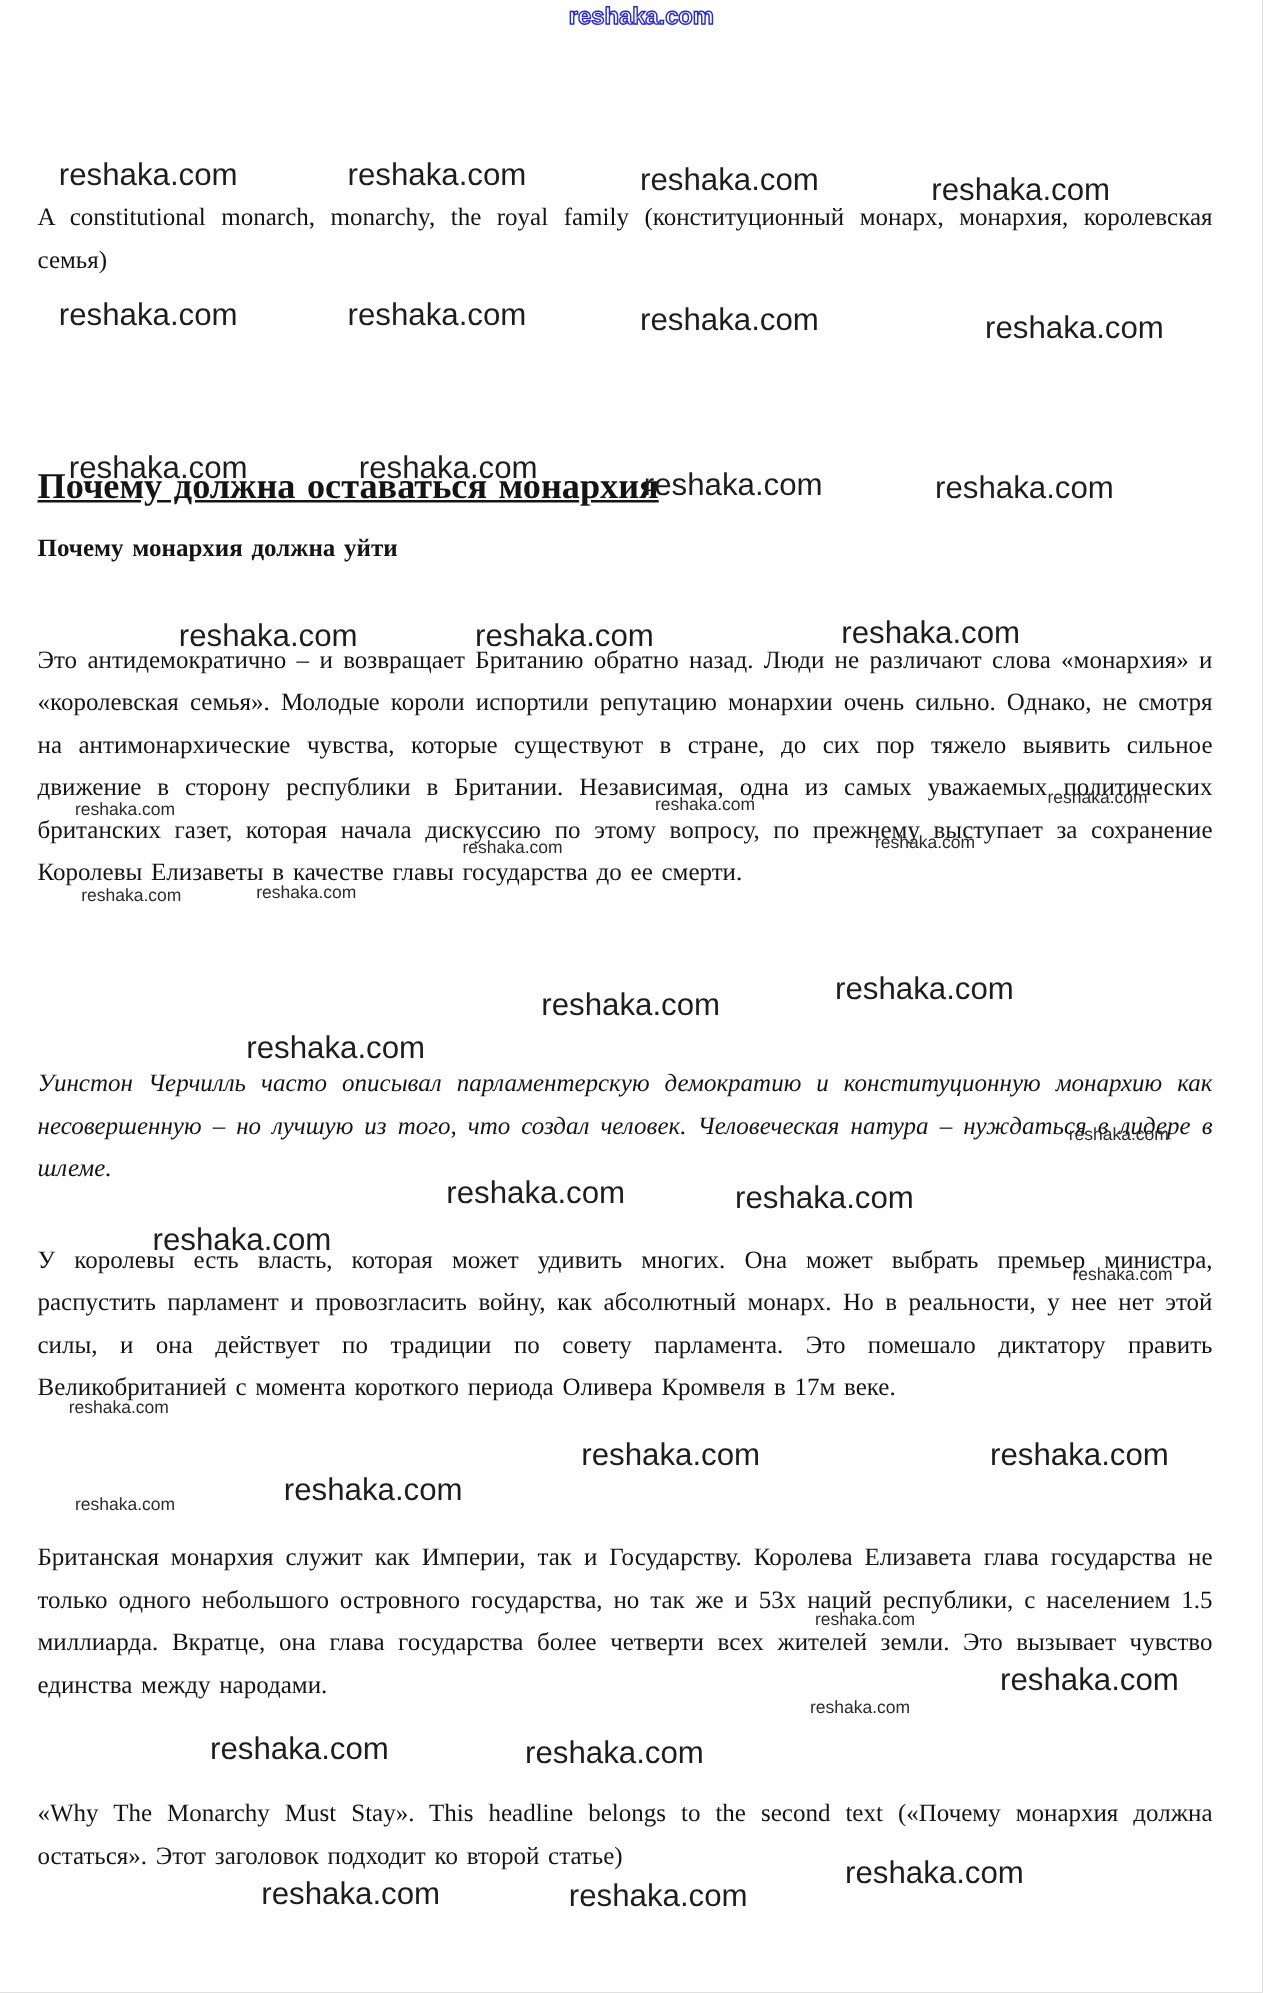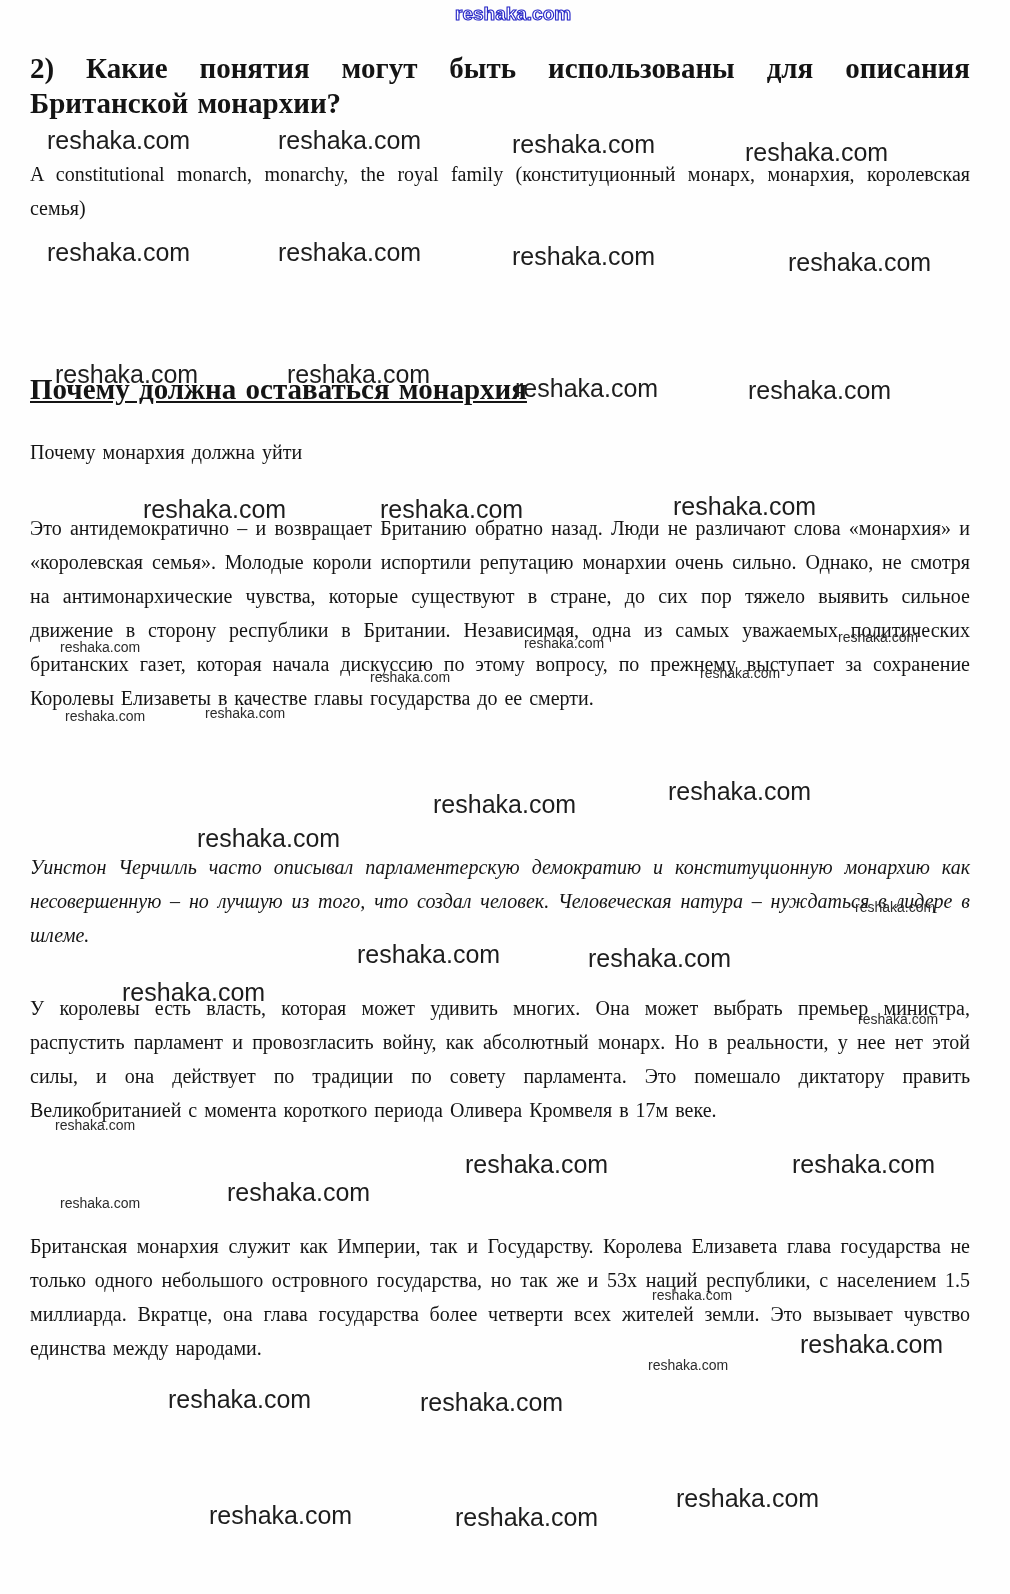--- a/index.html
+++ b/index.html
@@ -43,51 +43,51 @@
     font-weight:bold;
     color:#ffffff;
     -webkit-text-stroke:1.1px #2a2ac8;
     text-shadow:0 0 1px #2a2ac8;
   }
   
   #h2{top:51px;}
   #en{top:157px;}
   #h3{top:265px;}
   #sub-stay{top:372px;text-decoration:underline;}
-  #sub-go{top:435px;}
+  #sub-go{top:422px;font-weight:bold;}
   #p1{top:511px;}
   #p2{top:850px;font-style:italic;}
   #p3{top:991px;}
   #p4{top:1229px;}
   #p5{top:1434px;}
 </style>
 </head>
 <body>
 
 <div class="page">
 
   <span class="wm blue" id="wm-blue" style="left: 455px; top: 4px;">reshaka.com</span>
 
-  <div class="tblock bold" id="h2">2) Какие понятия могут быть использованы для описания Британской монархии?</div>
 
   <div class="tblock" id="en">A constitutional monarch, monarchy, the royal family (конституционный монарх, монархия, королевская семья)</div>
 
 
   <div class="tblock bold noju" id="sub-stay">Почему должна оставаться монархия</div>
 
   <div class="tblock noju" id="sub-go">Почему монархия должна уйти</div>
 
   <div class="tblock" id="p1">Это антидемократично – и возвращает Британию обратно назад. Люди не различают слова «монархия» и «королевская семья». Молодые короли испортили репутацию монархии очень сильно. Однако, не смотря на антимонархические чувства, которые существуют в стране, до сих пор тяжело выявить сильное движение в сторону республики в Британии. Независимая, одна из самых уважаемых политических британских газет, которая начала дискуссию по этому вопросу, по прежнему выступает за сохранение Королевы Елизаветы в качестве главы государства до ее смерти.</div>
 
   <div class="tblock" id="p2">Уинстон Черчилль часто описывал парламентерскую демократию и конституционную монархию как несовершенную – но лучшую из того, что создал человек. Человеческая натура – нуждаться в лидере в шлеме.</div>
 
   <div class="tblock" id="p3">У королевы есть власть, которая может удивить многих. Она может выбрать премьер министра, распустить парламент и провозгласить войну, как абсолютный монарх. Но в реальности, у нее нет этой силы, и она действует по традиции по совету парламента. Это помешало диктатору править Великобританией с момента короткого периода Оливера Кромвеля в 17м веке.</div>
 
   <div class="tblock" id="p4">Британская монархия служит как Империи, так и Государству. Королева Елизавета глава государства не только одного небольшого островного государства, но так же и 53х наций республики, с населением 1.5 миллиарда. Вкратце, она глава государства более четверти всех жителей земли. Это вызывает чувство единства между народами.</div>
 
+  <div class="tblock" id="p5">«Why The Monarchy Must Stay». This headline belongs to the second text («Почему монархия должна остаться». Этот заголовок подходит ко второй статье)</div>
 
   <div id="watermark-layer">
       <span class="wm lg" style="left: 47px; top: 128px;">reshaka.com</span>
       <span class="wm lg" style="left: 278px; top: 128px;">reshaka.com</span>
       <span class="wm lg" style="left: 512px; top: 132px;">reshaka.com</span>
       <span class="wm lg" style="left: 745px; top: 140px;">reshaka.com</span>
       <span class="wm lg" style="left: 47px; top: 240px;">reshaka.com</span>
       <span class="wm lg" style="left: 278px; top: 240px;">reshaka.com</span>
       <span class="wm lg" style="left: 512px; top: 244px;">reshaka.com</span>
       <span class="wm lg" style="left: 788px; top: 250px;">reshaka.com</span>

